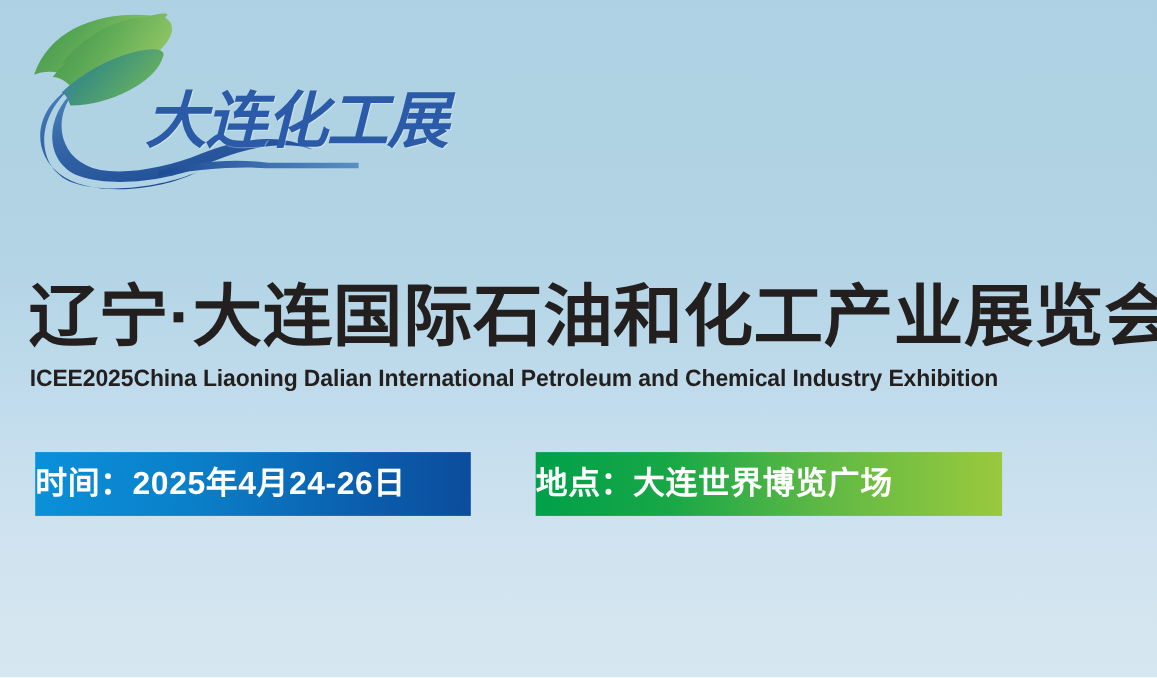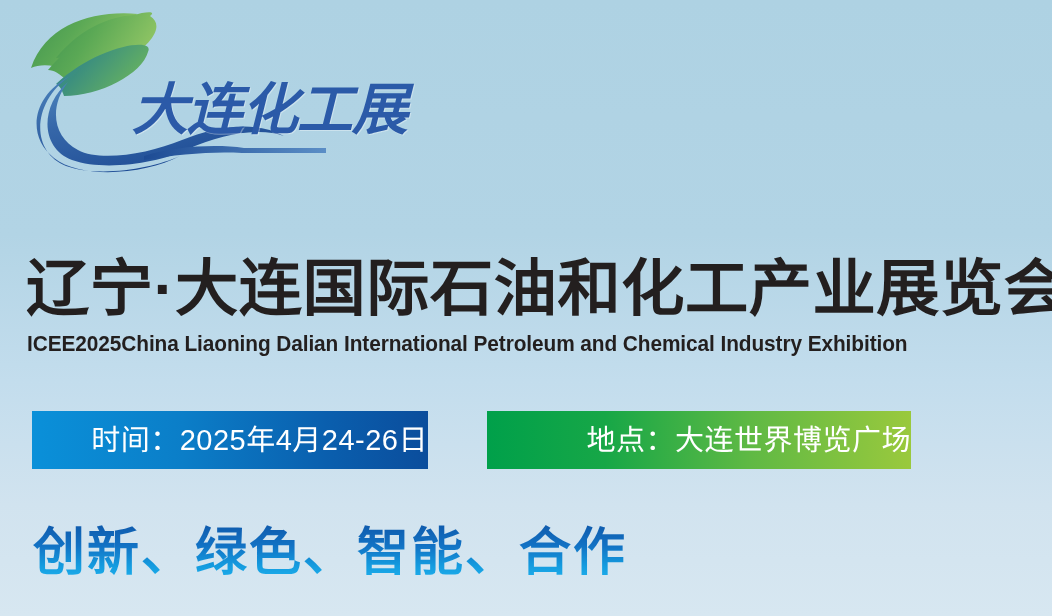--- a/index.html
+++ b/index.html
@@ -106,24 +106,24 @@
     font-family: "Liberation Sans Narrow", "Liberation Sans", sans-serif;
   }
 
   
   .badge {
     position: absolute;
     top: 411px;
     height: 58px;
     display: flex;
     align-items: center;
-    justify-content: flex-end;
+    justify-content: flex-start;
     color: #ffffff;
     font-size: 29px;
-    font-weight: 400;
+    font-weight: 700;
     letter-spacing: 0.5px;
     white-space: nowrap;
     line-height: 1;
   }
   .badge-date {
     left: 32px;
     width: 396px;
     background: linear-gradient(90deg, #0a90d9 0%, #0b7ec8 38%, #0a5fae 74%, #0b4d9c 100%);
   }
   .badge-venue {
@@ -201,15 +201,14 @@
   <div class="title-line2">辽宁·大连国际石油和化工产业展览会</div>
   <div class="title-en">ICEE2025China Liaoning Dalian International Petroleum and Chemical Industry Exhibition</div>
 
   <div class="badge badge-date">
     <span>时间：2025年4月24-26日</span>
   </div>
   <div class="badge badge-venue">
     <span>地点：大连世界博览广场</span>
   </div>
 
-  <div class="slogan">创新、绿色、智能、合作</div>
 
 </div>
 
 </body></html>

